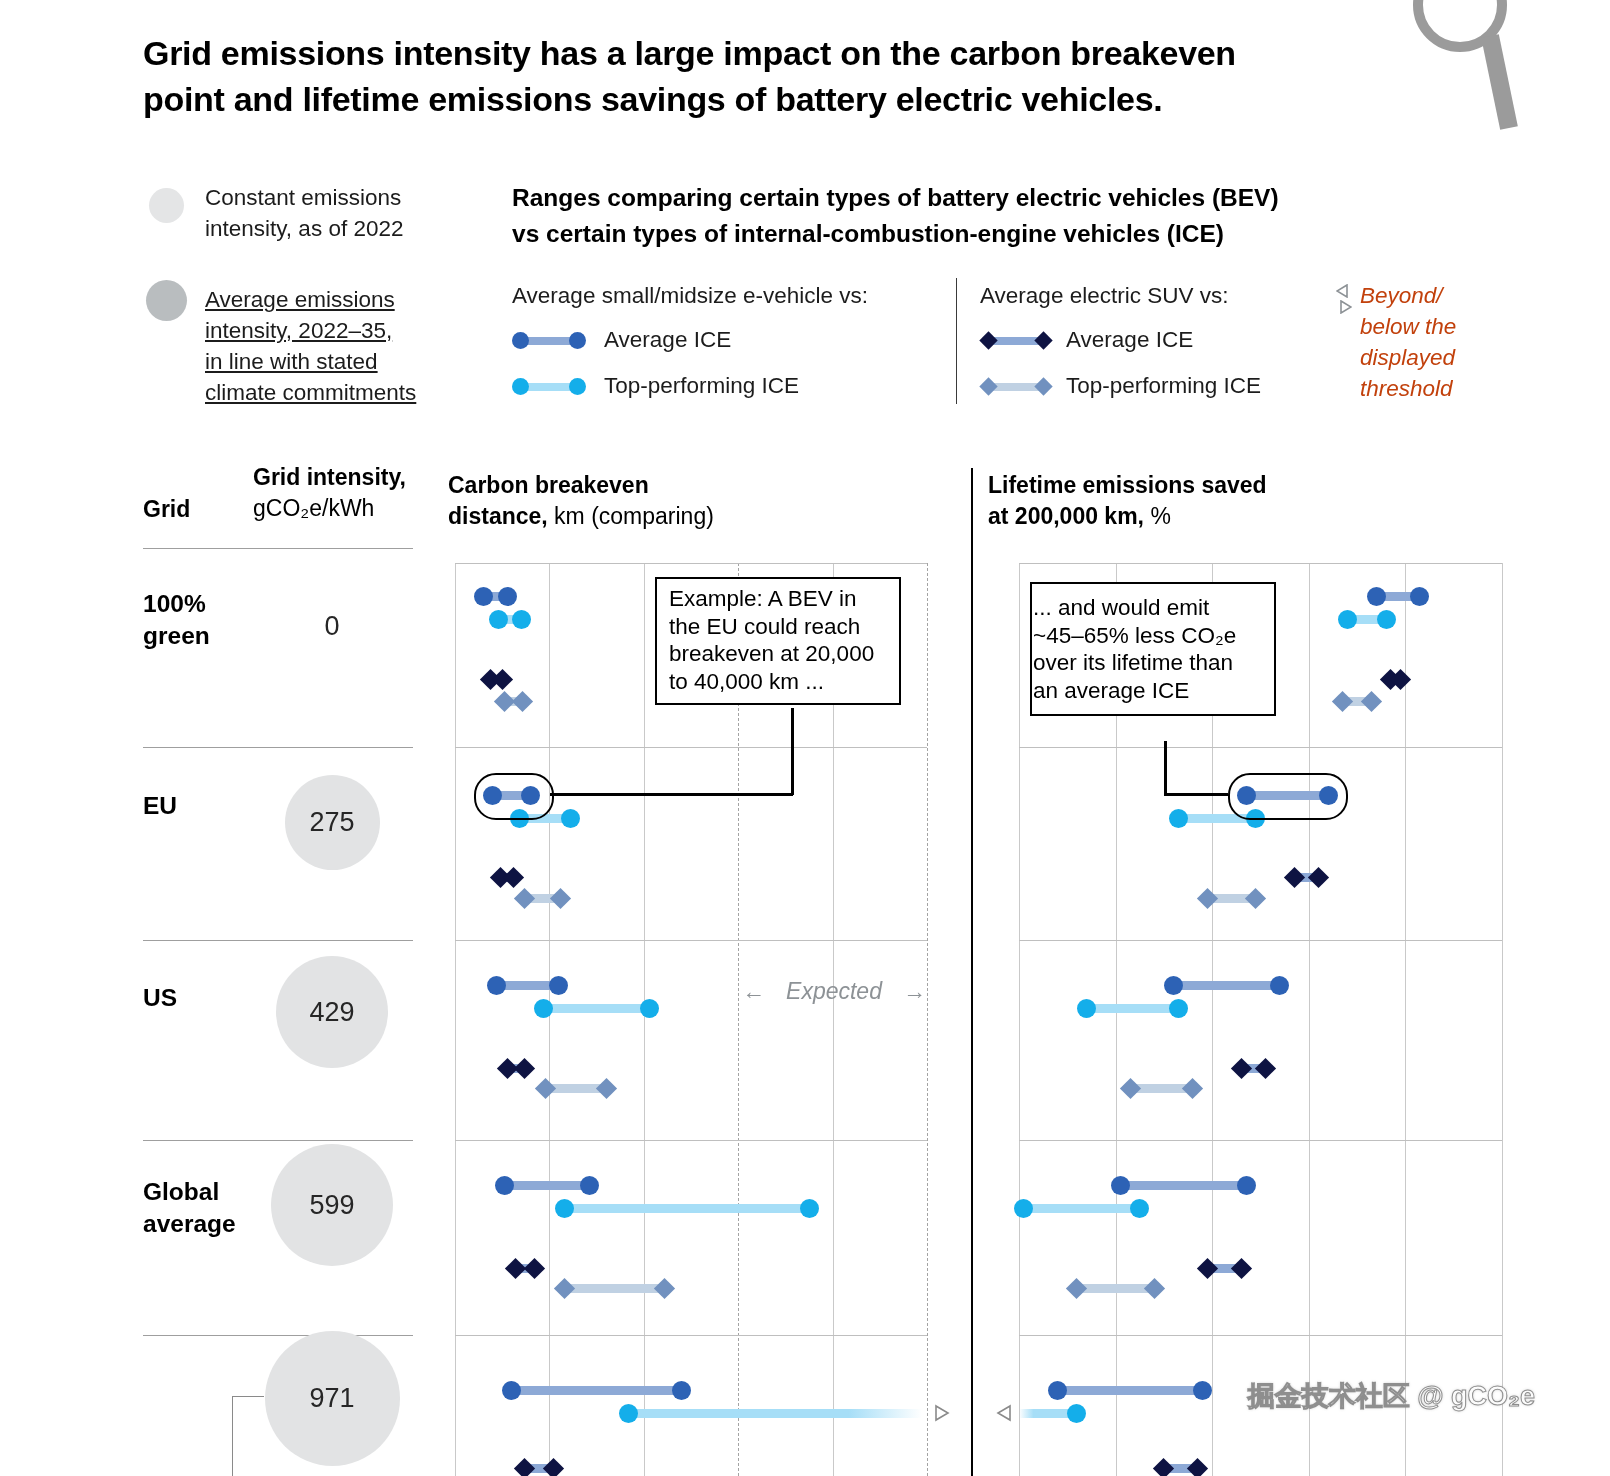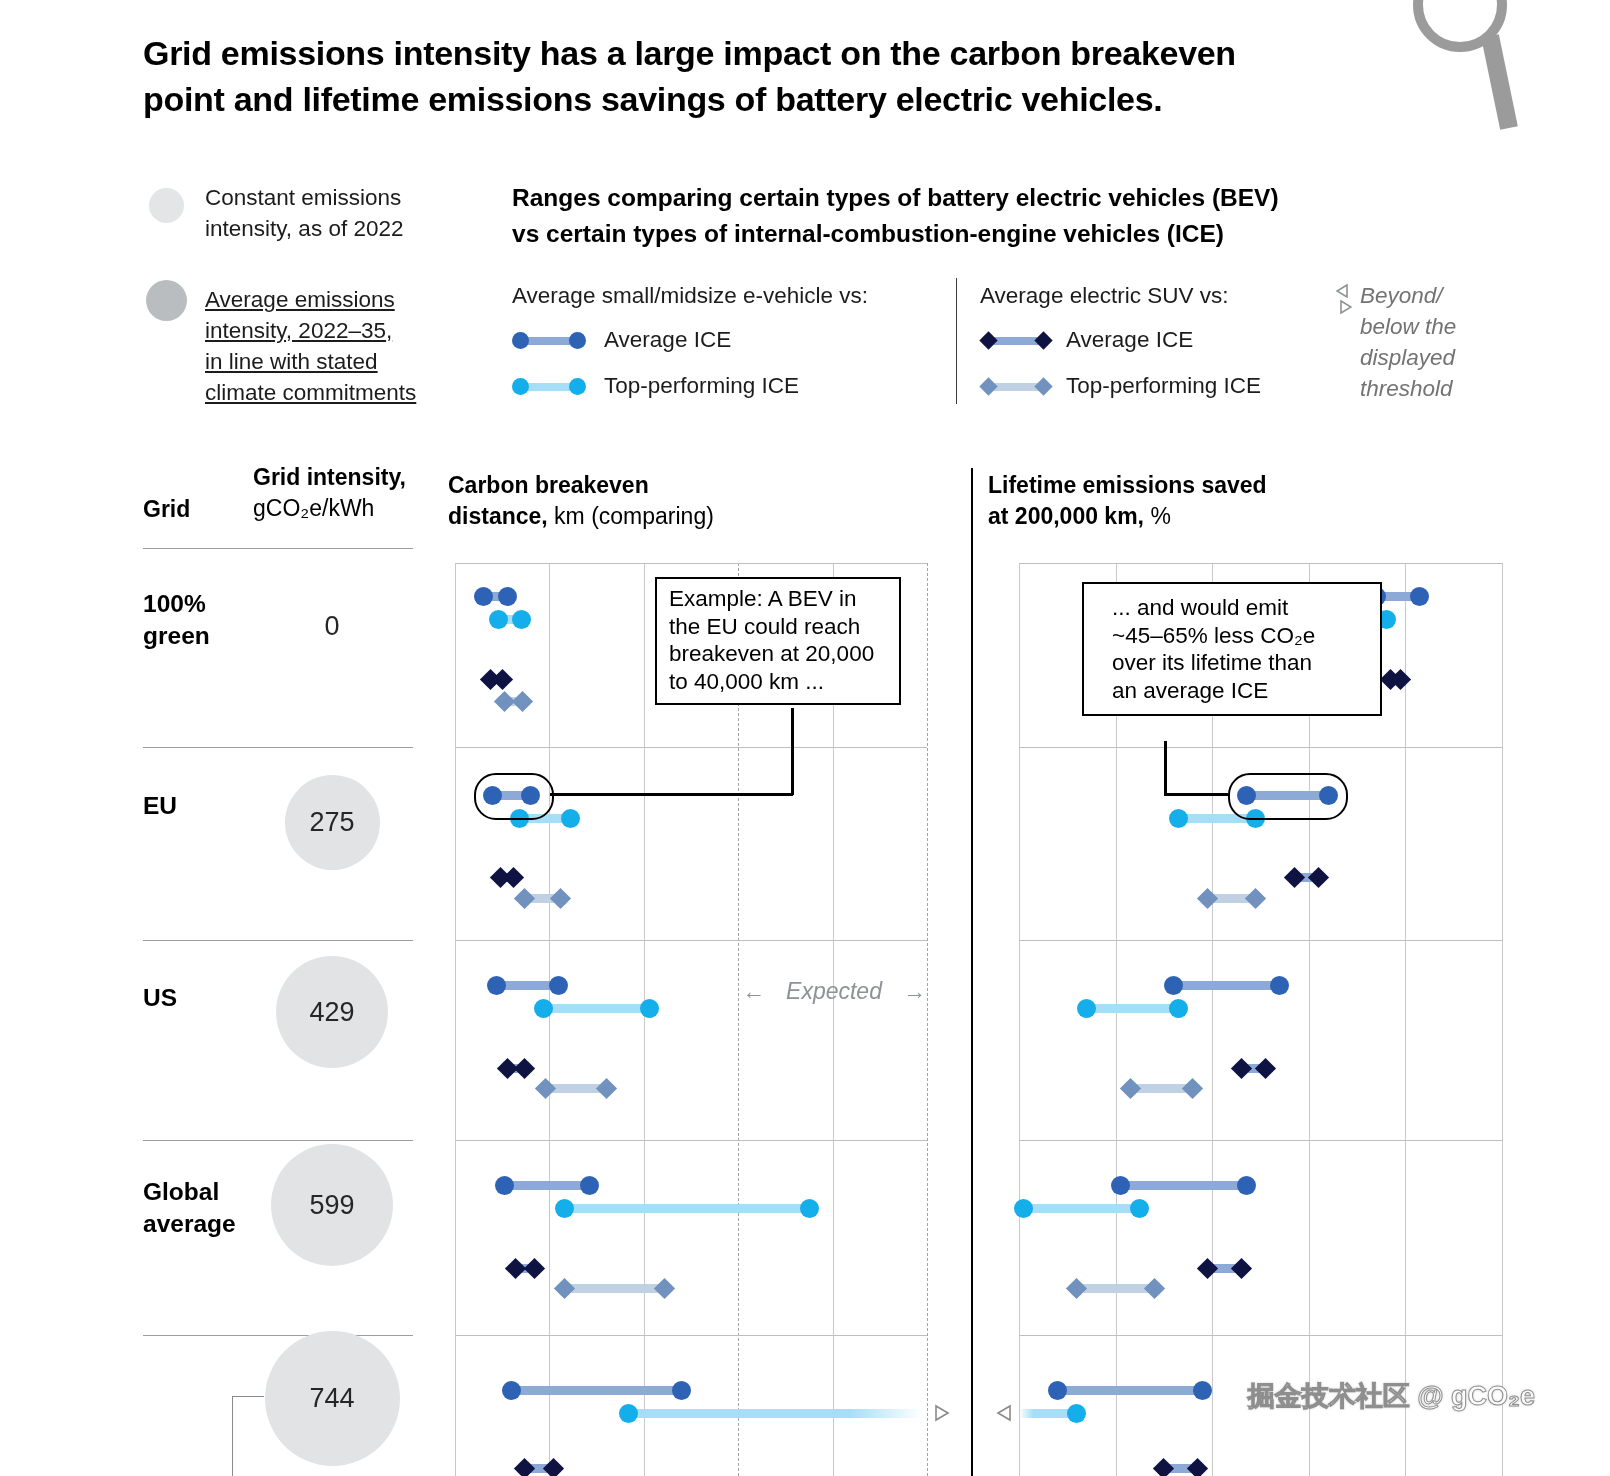--- a/index.html
+++ b/index.html
@@ -17,36 +17,36 @@
   .leg-dot2{left:146px;top:280px;width:41px;height:41px;background:var(--legend_dot_dark);}
   .leg-txt{font-size:22.5px;line-height:31px;color:#1c1c1c;}
   .leg-txt1{left:205px;top:182px;}
   .leg-txt2{left:205px;top:284px;text-decoration:underline;}
   .ranges-title{left:512px;top:180px;font-size:24.5px;font-weight:700;line-height:36px;}
   .grp-head{font-size:22.5px;color:#1c1c1c;}
   .grp1-head{left:512px;top:283px;}
   .grp2-head{left:980px;top:283px;}
   .leg-item-label{font-size:22.5px;color:#1c1c1c;}
   .leg-divider{left:956px;top:278px;width:0;height:126px;border-left:1.5px solid #3a3a3a;}
-  .thr-txt{left:1360px;top:280px;width:115px;font-size:22.5px;line-height:31px;font-style:italic;color:#737373;}
+  .thr-txt{left:1360px;top:280px;width:115px;font-size:22.5px;line-height:31px;font-style:italic;color:#c2410c;}
   
   .gbar{height:8px;border-radius:4px;}
   .gcap-c{width:17px;height:17px;border-radius:50%;}
   .gcap-d{width:13px;height:13px;transform:rotate(45deg);}
   
   .colhead{font-size:23px;line-height:31px;}
   .bold{font-weight:700;}
   .grid-col-label{left:143px;top:496px;font-size:23px;font-weight:700;}
   .intensity-head{left:253px;top:462px;}
   .panel-head-left{left:448px;top:470px;}
   .panel-head-right{left:988px;top:470px;}
   
   .ann-box{background:#fff;border:2.5px solid #000;font-size:22.5px;line-height:27.5px;z-index:6;}
   .ann-left{left:655px;top:577px;width:218px;padding:6px 12px 8px 12px;}
-  .ann-right{left:1082px;top:582px;width:240px;padding:10px 28px;}
+  .ann-right{left:1030px;top:582px;width:240px;padding:10px 1px;}
   .conn{background:#000;z-index:5;}
   .oval{border:2.5px solid #000;border-radius:22px;z-index:7;background:transparent;}
   .oval-left{left:474px;top:773px;width:76px;height:43px;}
   .oval-right{left:1228px;top:773px;width:116px;height:43px;}
   .expected{left:742px;top:975px;width:184px;font-size:23px;line-height:32px;font-style:italic;color:#8d9296;text-align:center;z-index:3;}
   .expected .row1{display:flex;justify-content:space-between;align-items:center;}
   .watermark{right:75px;top:1378px;font-size:27px;font-weight:700;color:rgba(255,255,255,.92);
     -webkit-text-stroke:1px #8e8e8e;text-shadow:0 0 3px rgba(80,80,80,.35);z-index:9;}
   
   .elbow-h{left:232px;top:1396px;width:32px;height:0;border-top:1.5px solid #8a8a8a;}
@@ -280,21 +280,21 @@
       <div class="abs" style="left: 1048.14px; top: 1380.5px; width: 19px; height: 19px; border-radius: 50%; background: var(--sm_avg_cap); z-index: 4;"></div>
       <div class="abs" style="left: 1193.04px; top: 1380.5px; width: 19px; height: 19px; border-radius: 50%; background: var(--sm_avg_cap); z-index: 4;"></div>
       <div class="abs" style="top: 1408.5px; height: 9px; z-index: 3; background: linear-gradient(to left, rgb(166, 222, 247) 75%, rgba(255, 255, 255, 0)); left: 1019px; width: 57.96px;"></div>
       <svg width="16" height="18" viewBox="0 0 16 18" style="position: absolute; left: 996px; top: 1404px; z-index: 4;">
         <path d="M14,2 L2,9 L14,16 Z" fill="#fff" stroke="#8a8a8a" stroke-width="1.6"></path>
       </svg>
       <div class="abs" style="left: 1067.46px; top: 1403.5px; width: 19px; height: 19px; border-radius: 50%; background: var(--sm_top_cap); z-index: 4;"></div>
       <div class="abs" style="top: 1463.5px; height: 9px; z-index: 3; background: rgb(141, 169, 214); left: 1163.9px; width: 33.81px;"></div>
       <div class="abs" style="left: 1156.4px; top: 1460.5px; width: 15px; height: 15px; transform: rotate(45deg); background: var(--suv_avg_cap); z-index: 4;"></div>
       <div class="abs" style="left: 1190.21px; top: 1460.5px; width: 15px; height: 15px; transform: rotate(45deg); background: var(--suv_avg_cap); z-index: 4;"></div>
-      <div class="abs bubble" style="left: 264.5px; top: 1330.5px; width: 135px; height: 135px; z-index: 2;">744</div>
+      <div class="abs bubble" style="left: 264.5px; top: 1330.5px; width: 135px; height: 135px; z-index: 2;">971</div>
     </div>
 
   <div class="abs expected">
     <div class="row1">
       <span>←</span>
       <span>Expected</span>
       <span>→</span>
     </div>
   </div>
 

